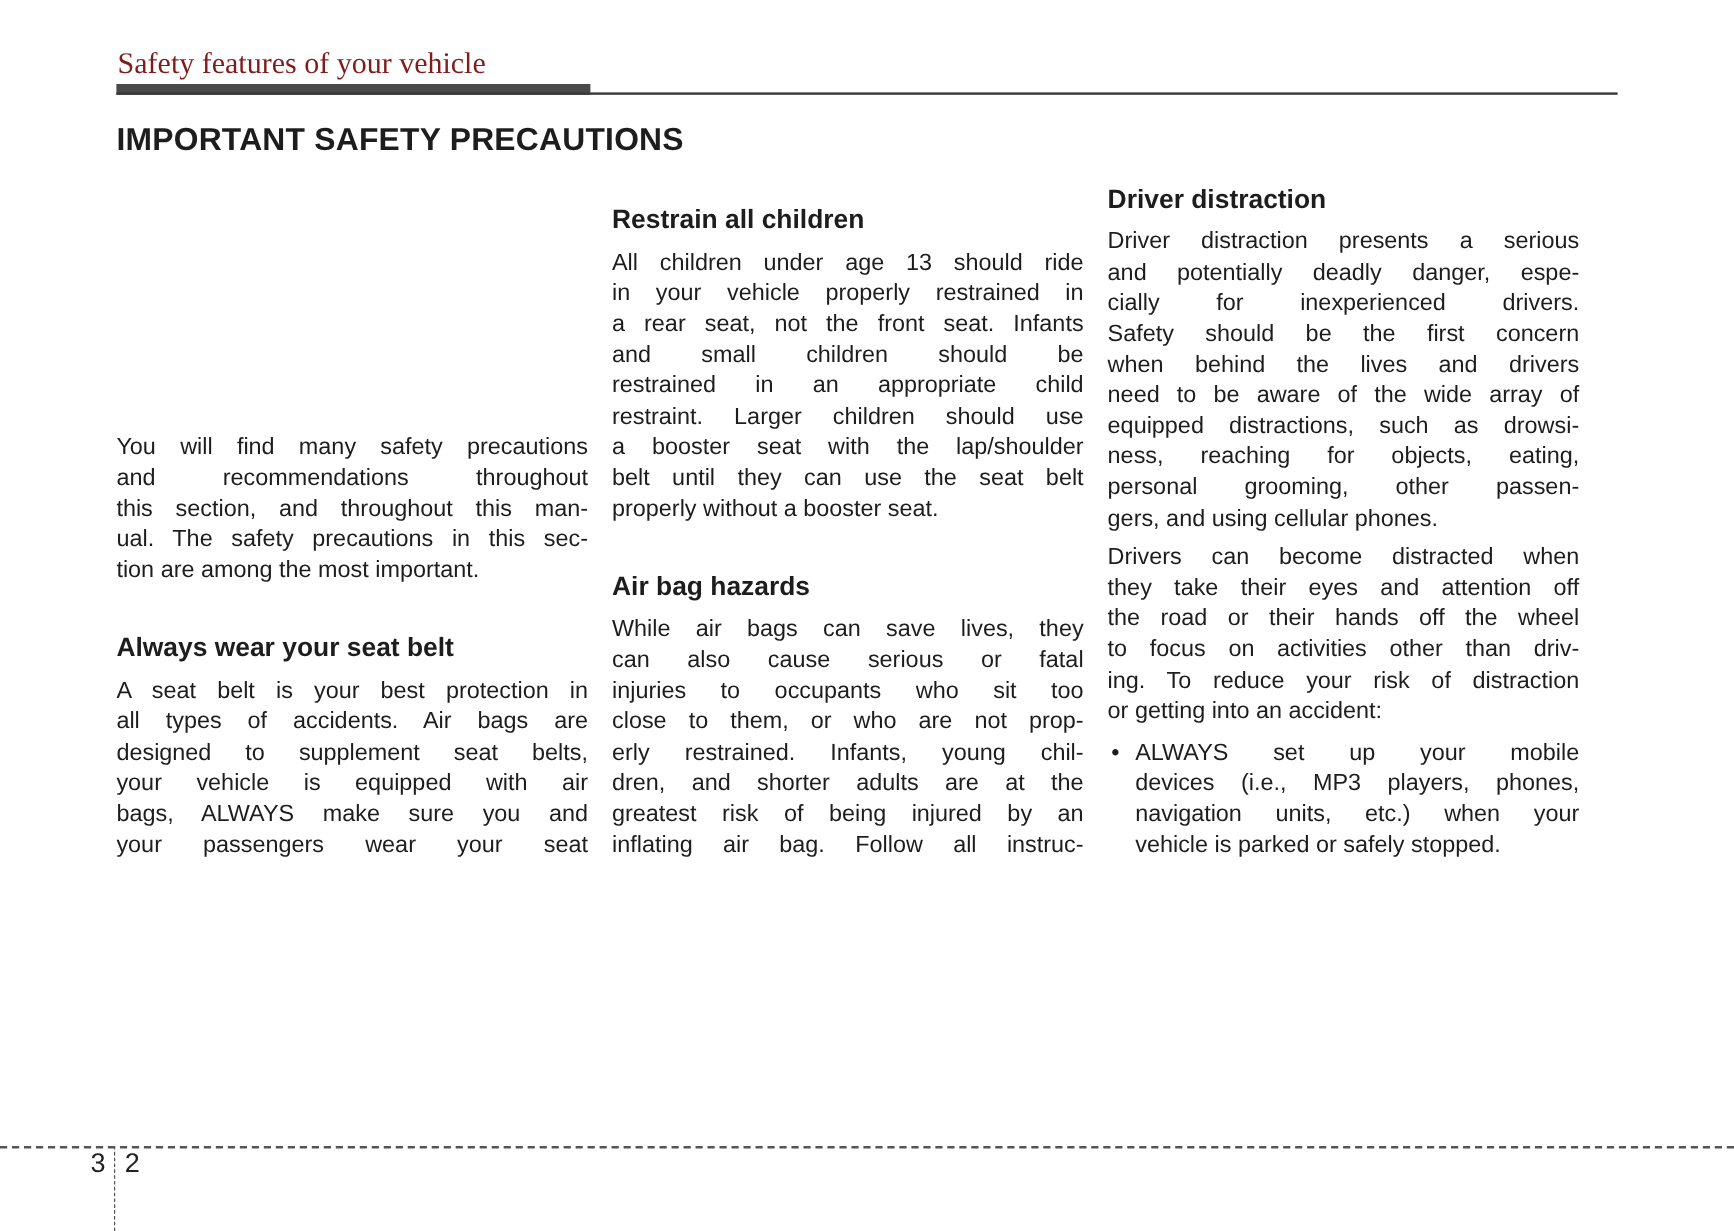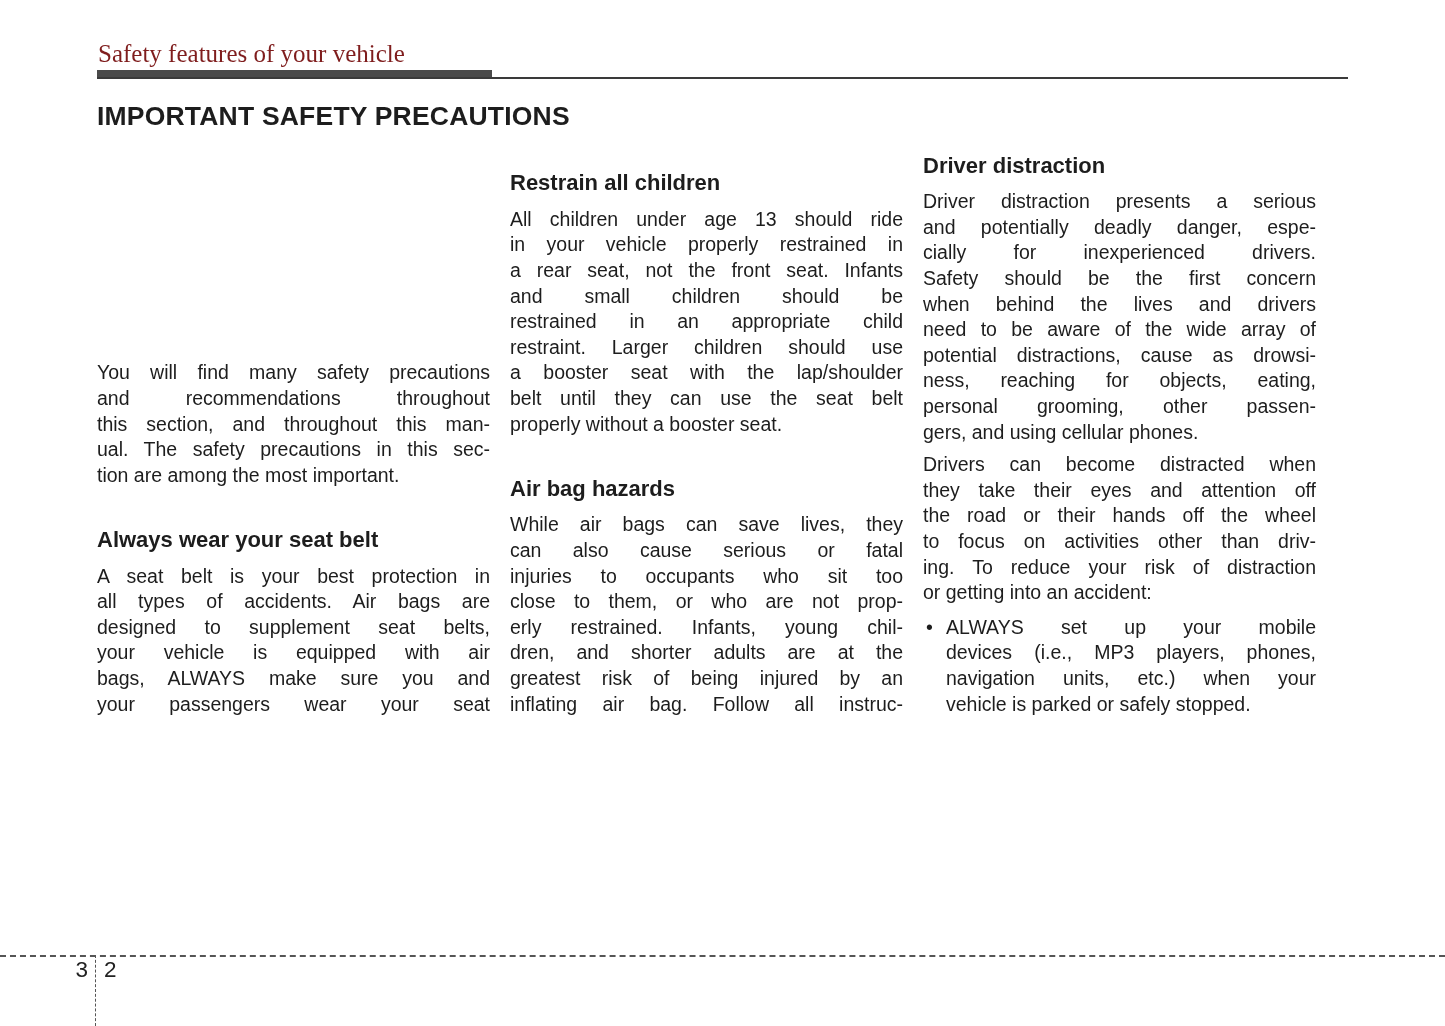--- a/index.html
+++ b/index.html
@@ -106,21 +106,21 @@
 
       <div class="col">
         <h3 class="heading">Driver distraction</h3>
         <div class="para">
             <div class="line">Driver distraction presents a serious</div>
             <div class="line">and potentially deadly danger, espe-</div>
             <div class="line">cially for inexperienced drivers.</div>
             <div class="line">Safety should be the first concern</div>
             <div class="line">when behind the lives and drivers</div>
             <div class="line">need to be aware of the wide array of</div>
-            <div class="line">potential distractions, cause as drowsi-</div>
+            <div class="line">equipped distractions, such as drowsi-</div>
             <div class="line">ness, reaching for objects, eating,</div>
             <div class="line">personal grooming, other passen-</div>
             <div class="line line-last">gers, and using cellular phones.</div>
           </div>
         <div class="para">
             <div class="line">Drivers can become distracted when</div>
             <div class="line">they take their eyes and attention off</div>
             <div class="line">the road or their hands off the wheel</div>
             <div class="line">to focus on activities other than driv-</div>
             <div class="line">ing. To reduce your risk of distraction</div>

